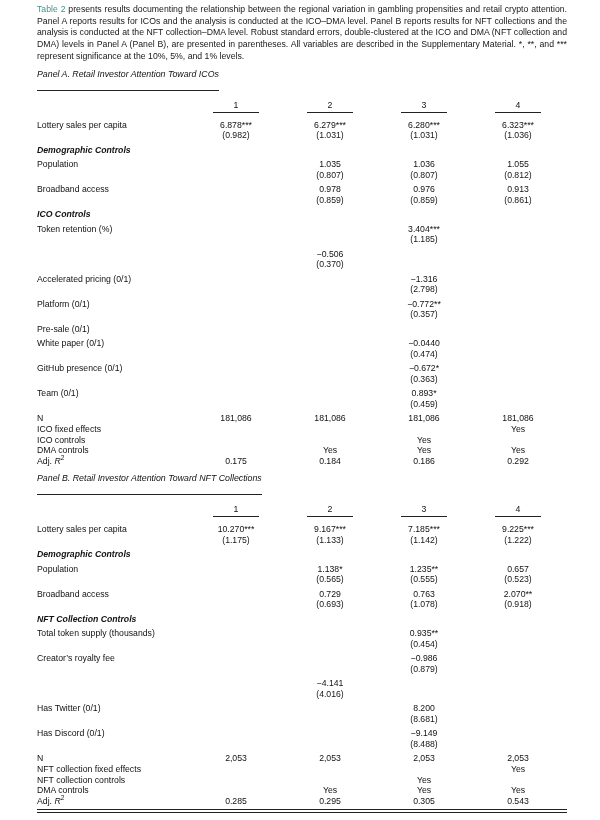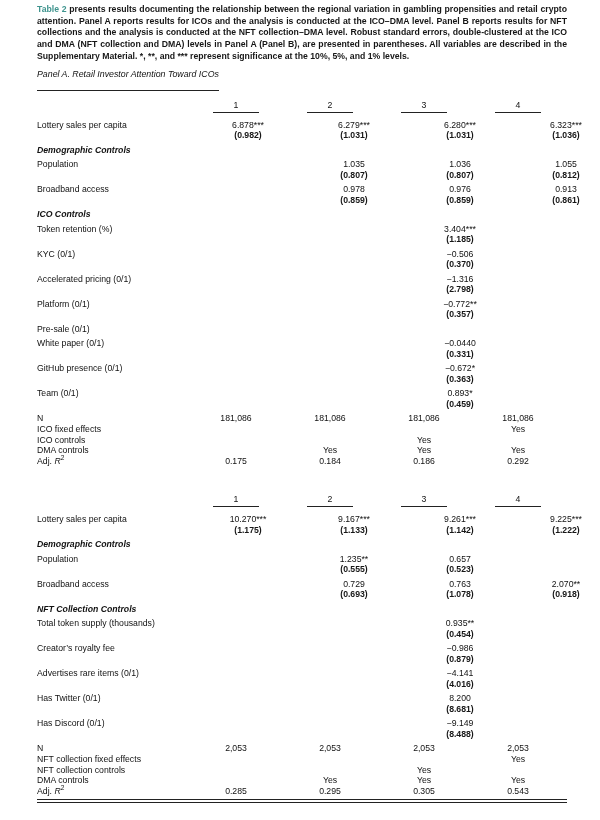--- a/index.html
+++ b/index.html
@@ -4,41 +4,41 @@
 <style>
   html,body{margin:0;padding:0;}
   body{
     width:600px;height:820px;background:#ffffff;
     font-family:"Liberation Sans","DejaVu Sans",sans-serif;
     color:#111;-webkit-font-smoothing:antialiased;overflow:hidden;
   }
   .page{padding:4px 33px 0 37px;width:530px;}
   
   .caption{
-    font-size:8.7px;line-height:11.7px;text-align:justify;margin:0;color:#161616;font-weight:bold;
+    font-size:8.7px;line-height:11.7px;text-align:justify;margin:0;color:#161616;
   }
   .caption .tbl-link{color:#3F948E;cursor:pointer;}
   
   .panel-title{
     margin-top:5px;font-size:8.8px;line-height:11px;font-style:italic;
     display:inline-block;border-bottom:1px solid #222;padding-bottom:10px;
   }
   
   .grid{display:grid;grid-template-columns:152px 94px 94px 94px 94px;}
   .grid .lbl{text-align:left;}
   .grid .col{text-align:center;}
   
   .header-row{margin-top:9px;margin-bottom:7px;font-size:8.7px;}
   .colnum{
     display:inline-block;width:46px;text-align:center;
     border-bottom:1px solid #222;padding-bottom:2px;line-height:9px;
   }
   
-  .coef-row{font-size:8.7px;line-height:10.5px;margin-bottom:4px;gap:12px;}
-  .coef-row .se{color:#161616;font-weight:bold;}
+  .coef-row{font-size:8.7px;line-height:10.5px;margin-bottom:4px;}
+  .coef-row .se{color:#161616;}
   
   .section-row{font-size:8.7px;font-style:italic;line-height:10.5px;margin:3px 0 4px 0;font-weight:bold;}
   
   .footer-row{font-size:8.7px;line-height:10.8px;}
   .footer-row sup{font-size:6.5px;line-height:0;}
   .footer-row .it{font-style:italic;}
   
   .double-rule{
     height:2px;border-top:1px solid #222;border-bottom:1px solid #222;margin-top:2px;
   }
@@ -106,21 +106,20 @@
         </div><div class="section-row">ICO Controls</div><div class="grid coef-row">
           <div class="lbl">Token retention (%)</div>
           <div class="col"></div>
           <div class="col"></div>
           <div class="col">
             <div class="val">3.404***</div>
             <div class="se">(1.185)</div>
           </div>
           <div class="col"></div>
         </div><div class="grid coef-row">
-          <div class="lbl">KYC (0/1)</div>
           <div class="col"></div>
           <div class="col"></div>
           <div class="col">
             <div class="val">−0.506</div>
             <div class="se">(0.370)</div>
           </div>
           <div class="col"></div>
         </div><div class="grid coef-row">
           <div class="lbl">Accelerated pricing (0/1)</div>
           <div class="col"></div>
@@ -143,21 +142,21 @@
           <div class="lbl">Pre-sale (0/1)</div>
           <div class="col"></div>
           <div class="col"></div>
           <div class="col"></div>
         </div><div class="grid coef-row">
           <div class="lbl">White paper (0/1)</div>
           <div class="col"></div>
           <div class="col"></div>
           <div class="col">
             <div class="val">−0.0440</div>
-            <div class="se">(0.331)</div>
+            <div class="se">(0.474)</div>
           </div>
           <div class="col"></div>
         </div><div class="grid coef-row">
           <div class="lbl">GitHub presence (0/1)</div>
           <div class="col"></div>
           <div class="col"></div>
           <div class="col">
             <div class="val">−0.672*</div>
             <div class="se">(0.363)</div>
           </div>
@@ -195,48 +194,52 @@
           <div class="col">Yes</div>
           <div class="col">Yes</div>
           <div class="col">Yes</div>
         </div><div class="grid footer-row">
           <div class="lbl"><span>Adj. </span><span class="it">R</span><sup>2</sup></div>
           <div class="col">0.175</div>
           <div class="col">0.184</div>
           <div class="col">0.186</div>
           <div class="col">0.292</div>
         </div></section>
-      <section class="panel"><br><div class="grid header-row">
+      <section class="panel"><div class="panel-title">Panel B. Retail Investor Attention Toward NFT Collections</div><br><div class="grid header-row">
           <div class="lbl"></div>
           <div class="col"><span class="colnum">1</span></div>
           <div class="col"><span class="colnum">2</span></div>
           <div class="col"><span class="colnum">3</span></div>
           <div class="col"><span class="colnum">4</span></div>
         </div><div class="grid coef-row">
           <div class="lbl">Lottery sales per capita</div>
           <div class="col">
             <div class="val">10.270***</div>
             <div class="se">(1.175)</div>
           </div>
           <div class="col">
             <div class="val">9.167***</div>
             <div class="se">(1.133)</div>
           </div>
           <div class="col">
-            <div class="val">9.261***</div>
+            <div class="val">7.185***</div>
             <div class="se">(1.142)</div>
           </div>
           <div class="col">
             <div class="val">9.225***</div>
             <div class="se">(1.222)</div>
           </div>
         </div><div class="section-row">Demographic Controls</div><div class="grid coef-row">
           <div class="lbl">Population</div>
           <div class="col"></div>
           <div class="col">
+            <div class="val">1.138*</div>
+            <div class="se">(0.565)</div>
+          </div>
+          <div class="col">
             <div class="val">1.235**</div>
             <div class="se">(0.555)</div>
           </div>
           <div class="col">
             <div class="val">0.657</div>
             <div class="se">(0.523)</div>
           </div>
         </div><div class="grid coef-row">
           <div class="lbl">Broadband access</div>
           <div class="col"></div>
@@ -264,21 +267,20 @@
         </div><div class="grid coef-row">
           <div class="lbl">Creator’s royalty fee</div>
           <div class="col"></div>
           <div class="col"></div>
           <div class="col">
             <div class="val">−0.986</div>
             <div class="se">(0.879)</div>
           </div>
           <div class="col"></div>
         </div><div class="grid coef-row">
-          <div class="lbl">Advertises rare items (0/1)</div>
           <div class="col"></div>
           <div class="col"></div>
           <div class="col">
             <div class="val">−4.141</div>
             <div class="se">(4.016)</div>
           </div>
           <div class="col"></div>
         </div><div class="grid coef-row">
           <div class="lbl">Has Twitter (0/1)</div>
           <div class="col"></div>

